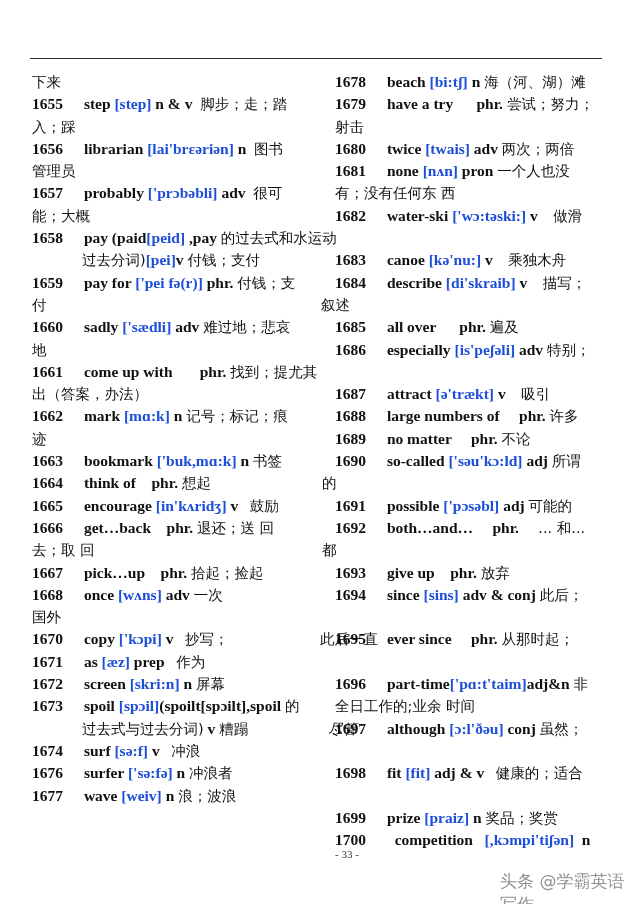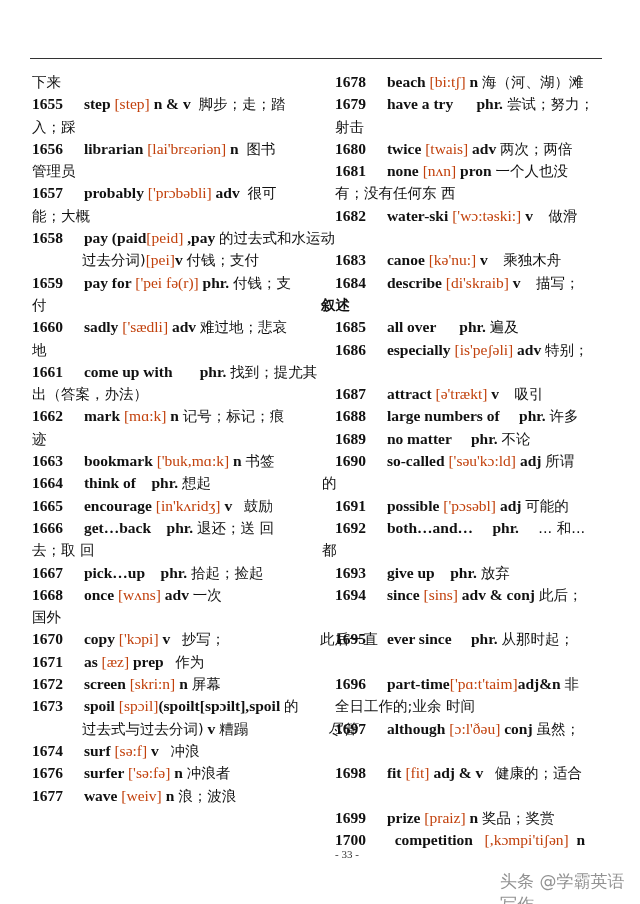--- a/index.html
+++ b/index.html
@@ -7,21 +7,21 @@
          font-family: "Liberation Serif", "DejaVu Serif", serif; color: #111; }
   .rule { position: absolute; left: 30px; top: 58px; width: 572px; height: 0;
           border-top: 1.5px solid #333; }
   .col { position: absolute; top: 61px; margin-top: 10px; }
   .col.left { left: 32px; width: 300px; }
   .col.right { left: 335px; width: 282px; }
   .line { height: 22.3px; line-height: 22.3px; font-size: 15.5px; white-space: nowrap;
           font-weight: bold; overflow: visible; }
   .line .num { display: inline-block; min-width: 48px; }
   .line .zh { font-family: "DejaVu Sans", sans-serif; font-weight: normal; font-size: 14.5px; }
-  .line .ph { color: #c2410c; font-weight: normal; }
+  .line .ph { color: #1d4ed8; font-weight: bold; }
   .indent { padding-left: 50px; }
   .footer { position: absolute; top: 848px; left: 0; width: 640px; text-align: center;
             font-size: 11px; color: #333; margin-left: 27px; }
   .watermark { position: absolute; left: 500px; top: 870px; font-family: "DejaVu Sans", sans-serif;
                font-size: 17px; color: #777; opacity: 0.8; }
 </style>
 </head>
 <body>
 
 <div class="rule"></div>
@@ -78,21 +78,21 @@
   <div class="line"><span class="num">1678</span> <span>beach</span> <span class="ph">[bi:tʃ]</span> <span>n</span> <span class="zh">海（河、湖）滩</span></div>
   <div class="line"><span class="num">1679</span> <span>have a try</span> &nbsp;&nbsp;&nbsp;&nbsp;&nbsp;<span>phr.</span> <span class="zh">尝试；努力；</span></div>
   <div class="line"><span class="zh">射击</span></div>
   <div class="line"><span class="num">1680</span> <span>twice</span> <span class="ph">[twais]</span> <span>adv</span> <span class="zh">两次；两倍</span></div>
   <div class="line"><span class="num">1681</span> <span>none</span> <span class="ph">[nʌn]</span> <span>pron</span> <span class="zh">一个人也没</span></div>
   <div class="line"><span class="zh">有；没有任何东 西</span></div>
   <div class="line"><span class="num">1682</span> <span>water-ski</span> <span class="ph">['wɔ:təski:]</span> <span>v</span> &nbsp;&nbsp;&nbsp;<span class="zh">做滑</span></div>
   <div class="line"></div>
   <div class="line"><span class="num">1683</span> <span>canoe</span> <span class="ph">[kə'nu:]</span> <span>v</span> &nbsp;&nbsp;&nbsp;<span class="zh">乘独木舟</span></div>
   <div class="line"><span class="num">1684</span> <span>describe</span> <span class="ph">[di'skraib]</span> <span>v</span> &nbsp;&nbsp;&nbsp;<span class="zh">描写；</span></div>
-  <div class="line"><span class="zh" style="margin-left:-14px;font-weight:bold;">叙述</span></div>
+  <div class="line"><span class="zh" style="margin-left:-14px;">叙述</span></div>
   <div class="line"><span class="num">1685</span> <span>all over</span> &nbsp;&nbsp;&nbsp;&nbsp;&nbsp;<span>phr.</span> <span class="zh">遍及</span></div>
   <div class="line"><span class="num">1686</span> <span>especially</span> <span class="ph">[is'peʃəli]</span> <span>adv</span> <span class="zh">特别；</span></div>
   <div class="line"></div>
   <div class="line"><span class="num">1687</span> <span>attract</span> <span class="ph">[ə'trækt]</span> <span>v</span> &nbsp;&nbsp;&nbsp;<span class="zh">吸引</span></div>
   <div class="line"><span class="num">1688</span> <span>large numbers of</span> &nbsp;&nbsp;&nbsp;&nbsp;<span>phr.</span> <span class="zh">许多</span></div>
   <div class="line"><span class="num">1689</span> <span>no matter</span> &nbsp;&nbsp;&nbsp;&nbsp;<span>phr.</span> <span class="zh">不论</span></div>
   <div class="line"><span class="num">1690</span> <span>so-called</span> <span class="ph">['səu'kɔ:ld]</span> <span>adj</span> <span class="zh">所谓</span></div>
   <div class="line"></div>
   <div class="line"><span class="num">1691</span> <span>possible</span> <span class="ph">['pɔsəbl]</span> <span>adj</span> <span class="zh">可能的</span></div>
   <div class="line"><span class="num">1692</span> <span>both…and…</span> &nbsp;&nbsp;&nbsp;&nbsp;<span>phr.</span> &nbsp;&nbsp;&nbsp;&nbsp;<span class="zh">... 和...</span></div>

